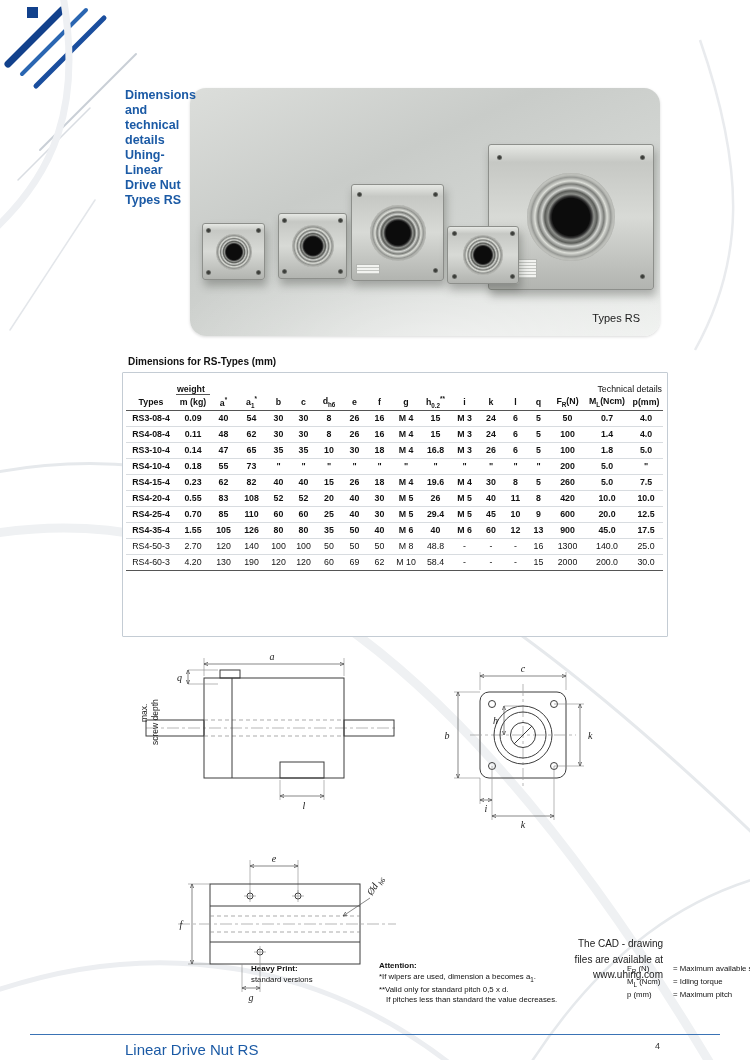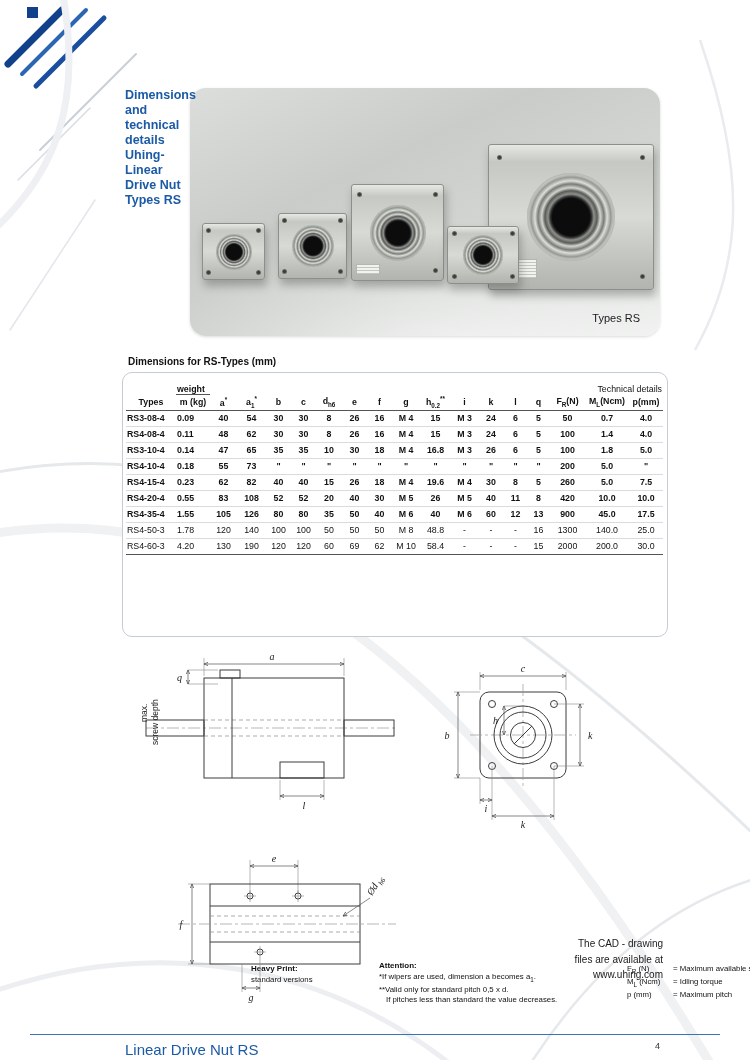--- a/index.html
+++ b/index.html
@@ -20,32 +20,32 @@
        box-shadow:2px 6px 9px rgba(60,62,58,.35)}
   .bore{position:absolute;left:50%;top:50%;transform:translate(-50%,-50%);border-radius:50%;
         background:radial-gradient(circle,#0c0c0c 0%,#0c0c0c 30%,#303030 33%,#8e908c 37%,#5a5c58 42%,#d2d4d0 47%,#7a7c78 53%,#dcded8 58%,#969894 64%,#e6e8e2 70%,#a2a4a0 78%,#c6c8c4 100%);
         box-shadow:inset 0 0 3px rgba(0,0,0,.5)}
   .screw{position:absolute;width:5px;height:5px;border-radius:50%;background:radial-gradient(circle,#3c3e3a 30%,#787a76 70%)}
   .s1{left:5%;top:7%}.s2{right:5%;top:7%}.s3{left:5%;bottom:7%}.s4{right:5%;bottom:7%}
   .sticker{position:absolute;background:#f2f3f0;border:1px solid #b4b6b2;
            background-image:repeating-linear-gradient(180deg,rgba(0,0,0,0) 0 2px,#c4c6c2 2px 3px)}
 
   .tabletitle{position:absolute;left:128px;top:356px;font-size:10px;font-weight:bold;z-index:2}
-  .tablebox{position:absolute;left:122px;top:372px;width:546px;height:265px;border:1px solid #c4ccd4;border-radius:10px;background:#fff;z-index:1}
+  .tablebox{position:absolute;left:122px;top:372px;width:546px;height:265px;border:1px solid #c4ccd4;border-radius:1px;background:#fff;z-index:1}
   #dims{border-collapse:collapse;table-layout:fixed;margin:8px 0 0 3px;font-size:8.8px;color:#111}
   #dims th,#dims td{padding:0 1px;white-space:nowrap;overflow:hidden}
   #dims .grp th{font-weight:normal;height:13px;text-align:left;vertical-align:bottom}
   #dims .grp .wt{font-weight:bold;border-bottom:1px solid #555}
   #dims .grp .tech{text-align:right}
   #dims .hdr th{border-bottom:1px solid #555;font-weight:bold;height:16px;text-align:center}
   #dims .hdr th.l{text-align:center}
   #dims tbody td{border-bottom:1px solid #d8dce0;text-align:center;height:16px}
   #dims tbody tr:last-child td{border-bottom:1px solid #555}
   #dims tbody tr.b{font-weight:bold}
-  #dims tbody td:first-child,#dims tbody td:nth-child(2){text-align:left}
+  #dims tbody td:first-child,#dims tbody td:nth-child(2){text-align:center}
   #dims sub,#dims sup,.lg-sub{font-size:6.3px}
 
   .notes{position:absolute;left:128px;top:588px;width:536px;font-size:7.8px;line-height:10.5px;z-index:2;color:#111}
   .notes b{font-size:8px}
   .ncol1{position:absolute;left:0;top:3px;width:112px}
   .ncol2{position:absolute;left:128px;top:0;width:238px}
   .ncol3{position:absolute;left:376px;top:3px;width:164px}
   .ind{padding-left:7px}
   .legend-term{display:inline-block;width:46px}
 
@@ -316,20 +316,40 @@
           <td>26</td>
           <td>M 5</td>
           <td>40</td>
           <td>11</td>
           <td>8</td>
           <td>420</td>
           <td>10.0</td>
           <td>10.0</td>
         </tr>
         <tr class="b">
+          <td>RS4-25-4</td>
+          <td>0.70</td>
+          <td>85</td>
+          <td>110</td>
+          <td>60</td>
+          <td>60</td>
+          <td>25</td>
+          <td>40</td>
+          <td>30</td>
+          <td>M 5</td>
+          <td>29.4</td>
+          <td>M 5</td>
+          <td>45</td>
+          <td>10</td>
+          <td>9</td>
+          <td>600</td>
+          <td>20.0</td>
+          <td>12.5</td>
+        </tr>
+        <tr class="b">
           <td>RS4-35-4</td>
           <td>1.55</td>
           <td>105</td>
           <td>126</td>
           <td>80</td>
           <td>80</td>
           <td>35</td>
           <td>50</td>
           <td>40</td>
           <td>M 6</td>
@@ -337,21 +357,21 @@
           <td>M 6</td>
           <td>60</td>
           <td>12</td>
           <td>13</td>
           <td>900</td>
           <td>45.0</td>
           <td>17.5</td>
         </tr>
         <tr>
           <td>RS4-50-3</td>
-          <td>1.78</td>
+          <td>2.70</td>
           <td>120</td>
           <td>140</td>
           <td>100</td>
           <td>100</td>
           <td>50</td>
           <td>50</td>
           <td>50</td>
           <td>M 8</td>
           <td>48.8</td>
           <td>-</td>

